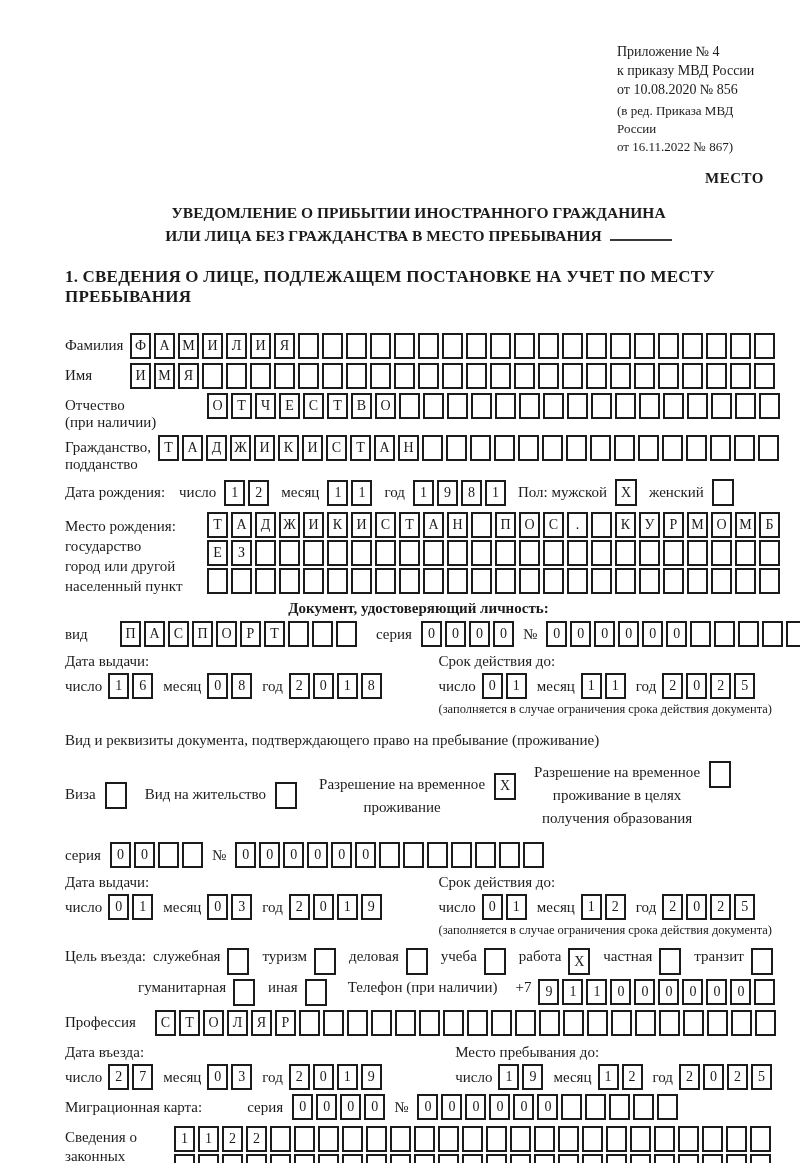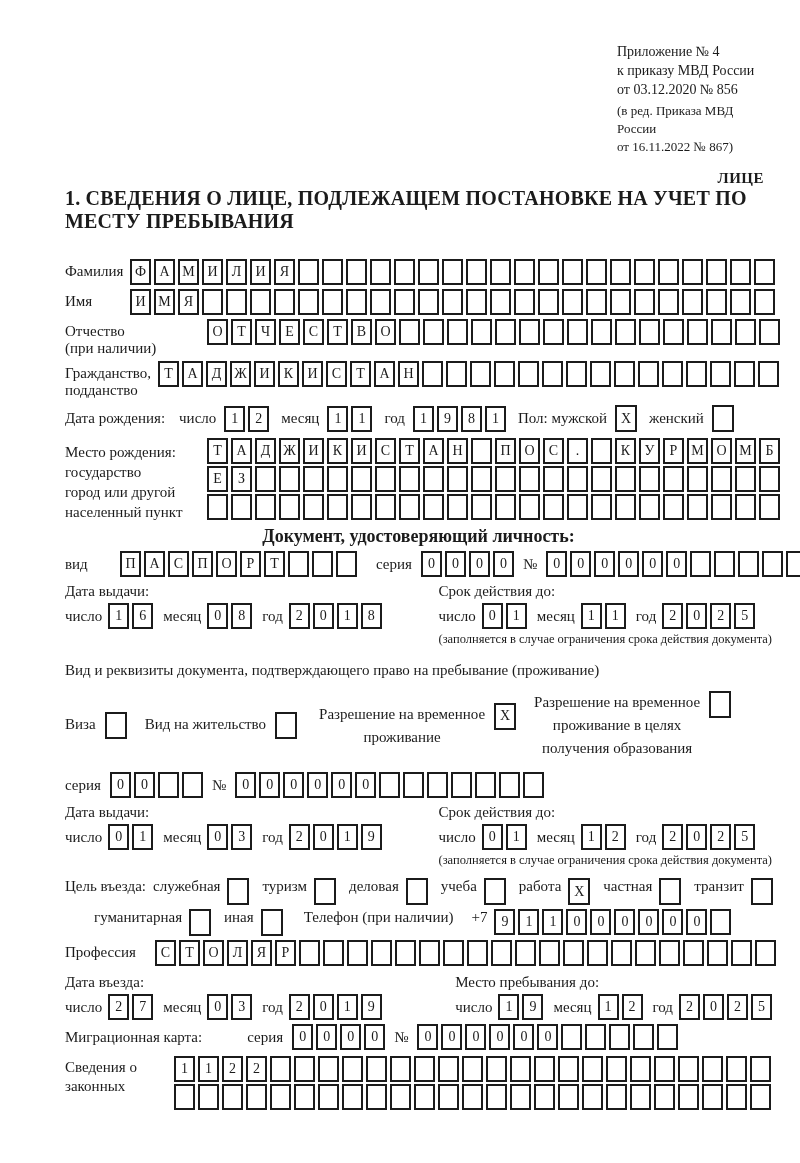--- a/index.html
+++ b/index.html
@@ -12,21 +12,21 @@
   .page { padding:42px 28px 10px 65px; }
 
   
   .annex { margin-left:552px; font-size:14px; line-height:19px; }
   .annex .sub { font-size:13px; line-height:18px; margin-top:3px; }
   .forma { text-align:right; padding-right:8px; font-weight:bold; margin-top:14px; letter-spacing:.5px; }
 
   .title { text-align:center; font-weight:bold; font-size:15.5px; line-height:23px; margin-top:14px; }
   .blank-line { display:inline-block; width:62px; border-bottom:2px solid #3a3a3a; height:14px; margin-left:8px; }
 
-  .section { font-weight:bold; font-size:20px; letter-spacing:.2px; }
+  .section { font-weight:bold; font-size:17px; margin-top:20px; letter-spacing:.2px; }
 
   
   .row { display:flex; align-items:flex-start; margin-top:4px; }
   .lbl { line-height:17px; padding-top:4px; }
   .w65  { flex:0 0 65px; }  .w93  { flex:0 0 93px; }
   .w142 { flex:0 0 142px; } .w90  { flex:0 0 90px; } .w46  { flex:0 0 46px; }
   .grid { display:flex; gap:3px; flex-wrap:nowrap; }
   .gridcol { display:flex; flex-direction:column; gap:2px; }
   .cell {
     flex:0 0 21px; width:21px; height:26px; border:2px solid #1b1b1b;
@@ -34,67 +34,73 @@
     font-size:14px; line-height:1; background:#fff;
   }
   .chkcell { flex:0 0 22px; width:22px; height:27px; }
   .cellwrap { display:inline-flex; }
 
   
   .inline-line { display:flex; align-items:center; margin-top:6px; }
   .inline-line .t { margin-right:8px; white-space:nowrap; }
   .inline-line .grid { margin-right:12px; }
 
-  .center-bold { text-align:center; font-weight:bold; margin-top:4px; font-size:18px; }
+  .center-bold { text-align:center; font-weight:bold; margin-top:4px; font-size:15px; }
 
   
   .datecols { display:flex; justify-content:space-between; align-items:flex-start; margin-top:6px; }
   .datecol { display:flex; flex-direction:column; align-items:flex-start; }
   .dateline { display:flex; align-items:center; margin-top:3px; }
   .dateline .t { margin:0 6px 0 0; white-space:nowrap; }
   .dateline .grid { margin-right:10px; }
   .note { font-size:12.5px; margin-top:3px; white-space:nowrap; }
 
   .intro { margin-top:10px; line-height:26px; }
 
   .optrow { display:flex; align-items:center; margin-top:8px; }
   .opt { display:flex; align-items:flex-start; }
   .opt .optlabel { margin-right:9px; white-space:nowrap; padding-top:4px; }
   .optlines { text-align:center; line-height:23px; margin-right:9px; }
 
   .purpose { display:flex; margin-top:10px; }
   .purpose .t { margin-right:7px; white-space:nowrap; }
   .purpose .cellwrap { margin-right:13px; }
   .purpose.second { margin-top:4px; }
-  .ind50 { margin-left:29px; }
+  .ind50 { margin-left:73px; }
 
   .seriesline { display:flex; align-items:center; }
   .seriesline .t { margin-right:9px; white-space:nowrap; }
   .seriesline .grid { margin-right:9px; }
 
   .reps { display:flex; align-items:flex-start; margin-top:6px; }
   .reps .lblcol { flex:0 0 109px; line-height:19px; padding-top:2px; }
 </style>
 </head>
 <body>
 
 <div class="page">
 
   <div class="annex">
     <div>Приложение № 4</div>
     <div>к приказу МВД России</div>
-    <div>от 03.12.2020 № 856</div>
+    <div>от 10.08.2020 № 856</div>
     <div class="sub">
       <div>(в ред. Приказа МВД России</div>
       <div>от 16.11.2022 № 867)</div>
     </div>
   </div>
 
-  <div class="forma">ЛИЦЕ</div>
-
+  <div class="forma">МЕСТО</div>
+
+  <div class="title">
+    <div>УВЕДОМЛЕНИЕ О ПРИБЫТИИ ИНОСТРАННОГО ГРАЖДАНИНА</div>
+    <div>
+      <span>ИЛИ ЛИЦА БЕЗ ГРАЖДАНСТВА В МЕСТО ПРЕБЫВАНИЯ</span><span class="blank-line"></span>
+    </div>
+  </div>
 
   <div class="section">1. СВЕДЕНИЯ О ЛИЦЕ, ПОДЛЕЖАЩЕМ ПОСТАНОВКЕ НА УЧЕТ ПО МЕСТУ ПРЕБЫВАНИЯ</div>
 
   <div class="row" style="margin-top:26px">
     <div class="lbl w65">Фамилия</div>
     <div class="grid">
         <span class="cell">Ф</span>
         <span class="cell">А</span>
         <span class="cell">М</span>
         <span class="cell">И</span>

